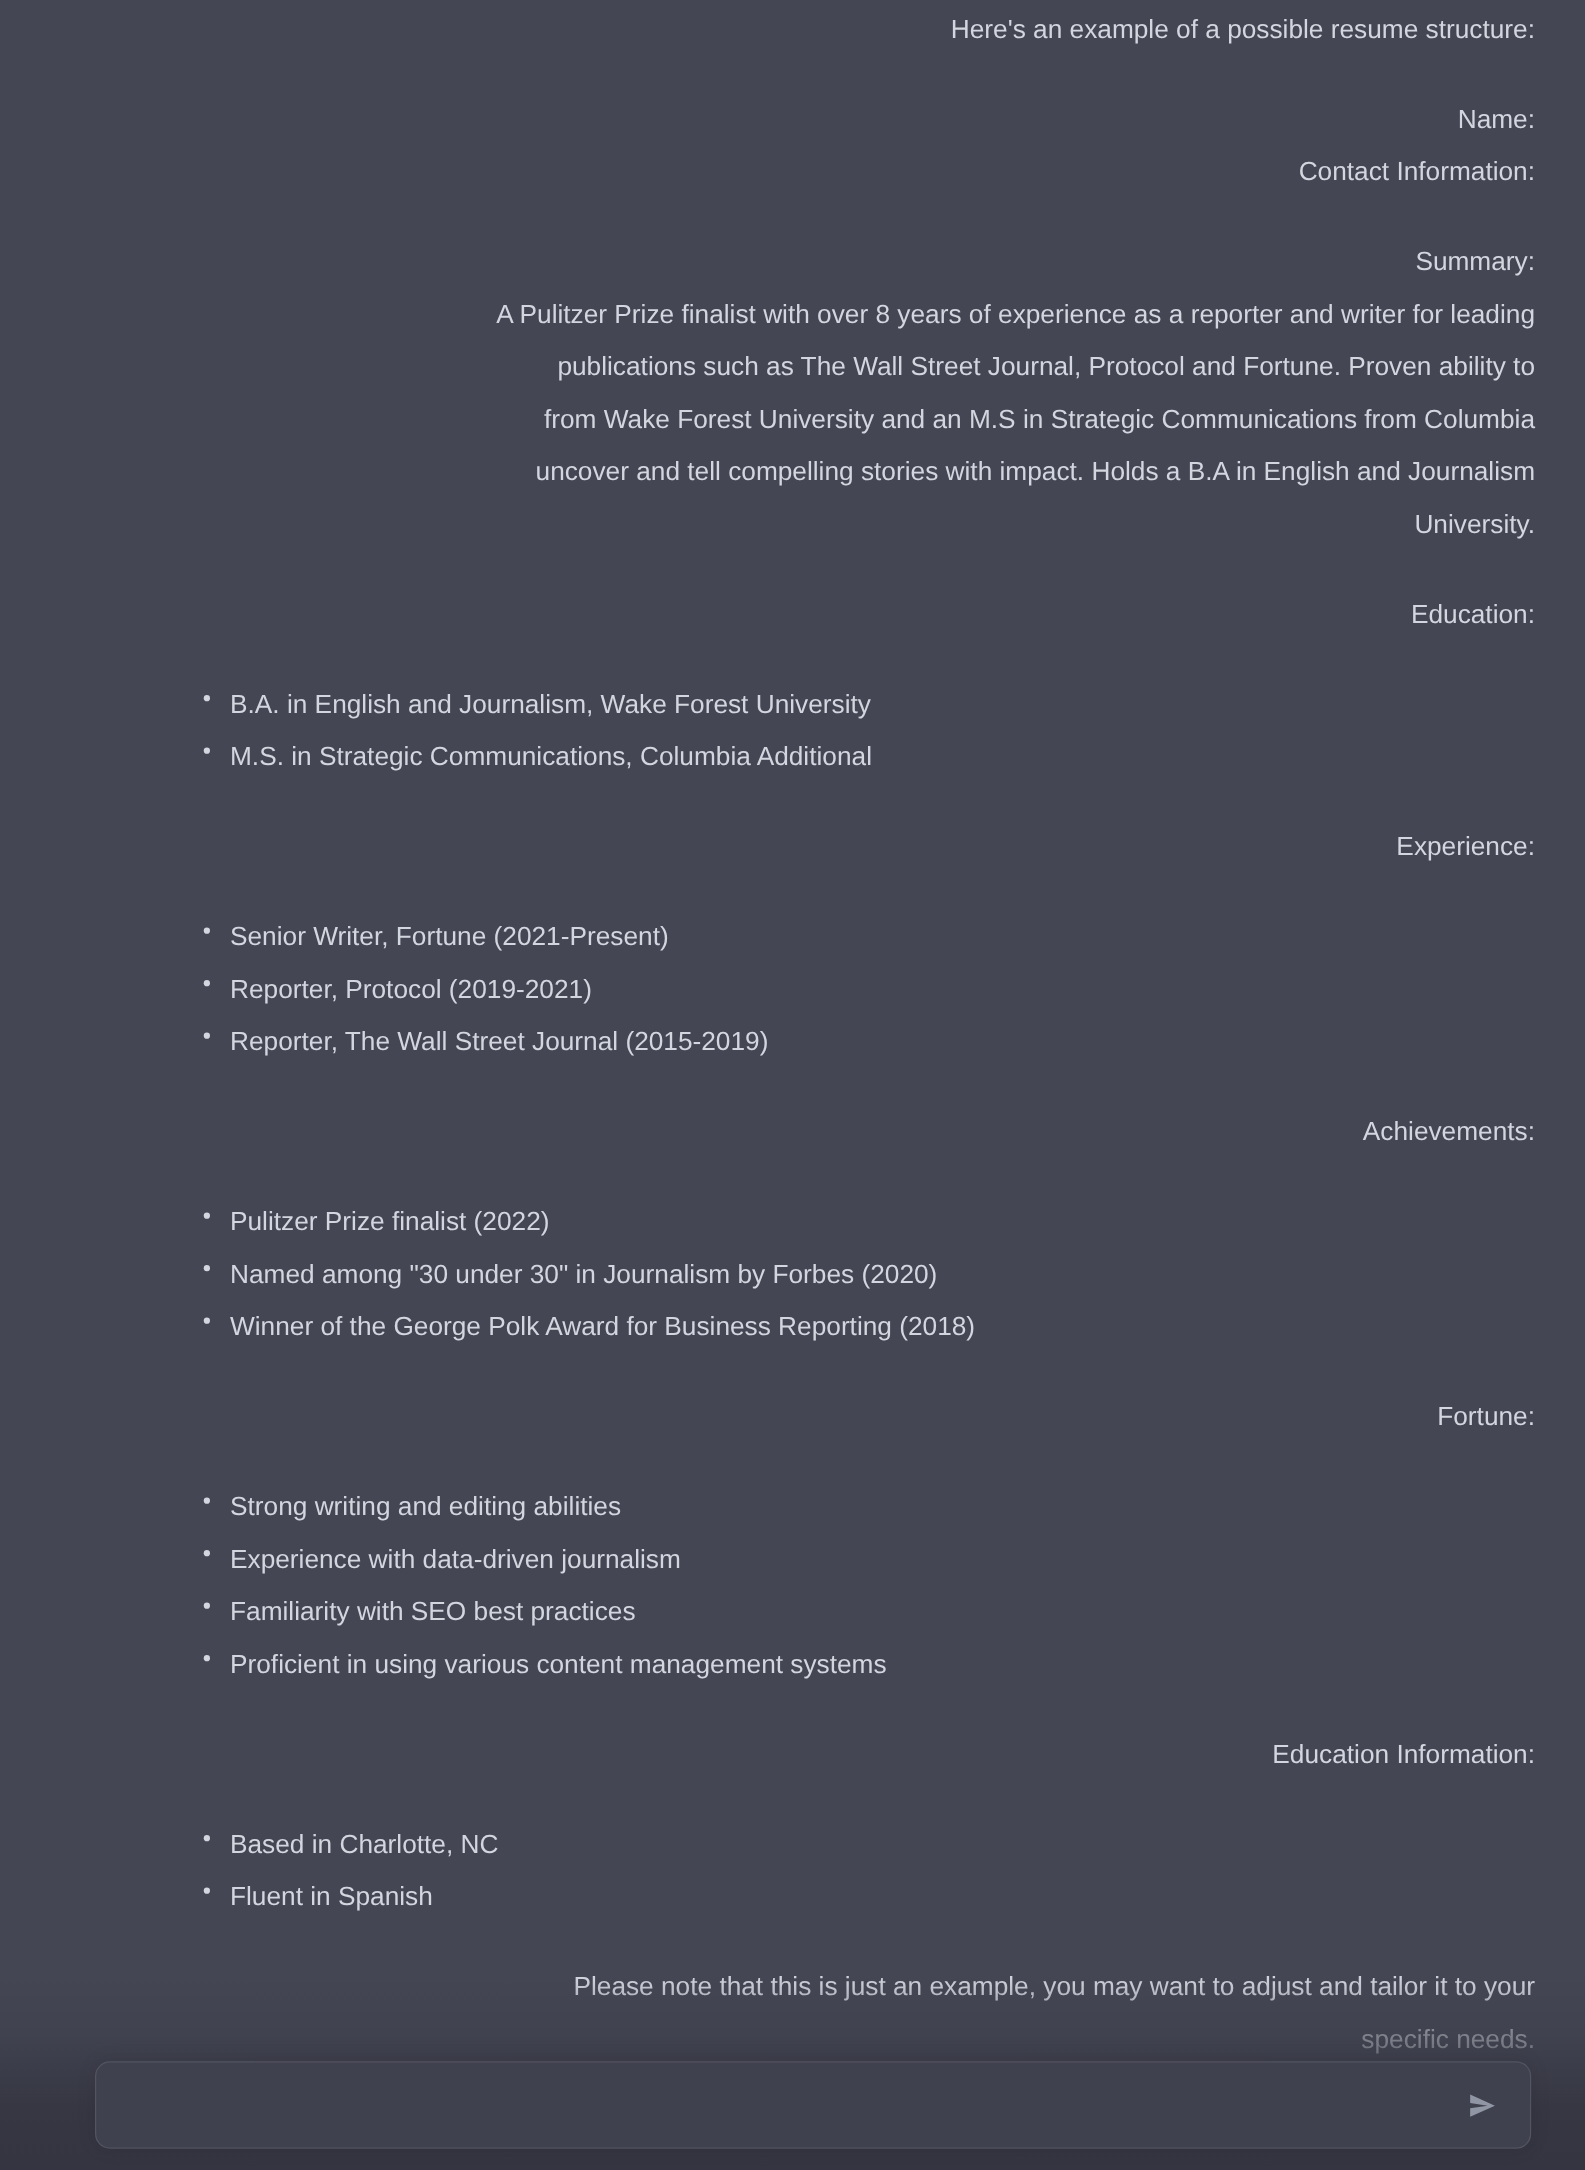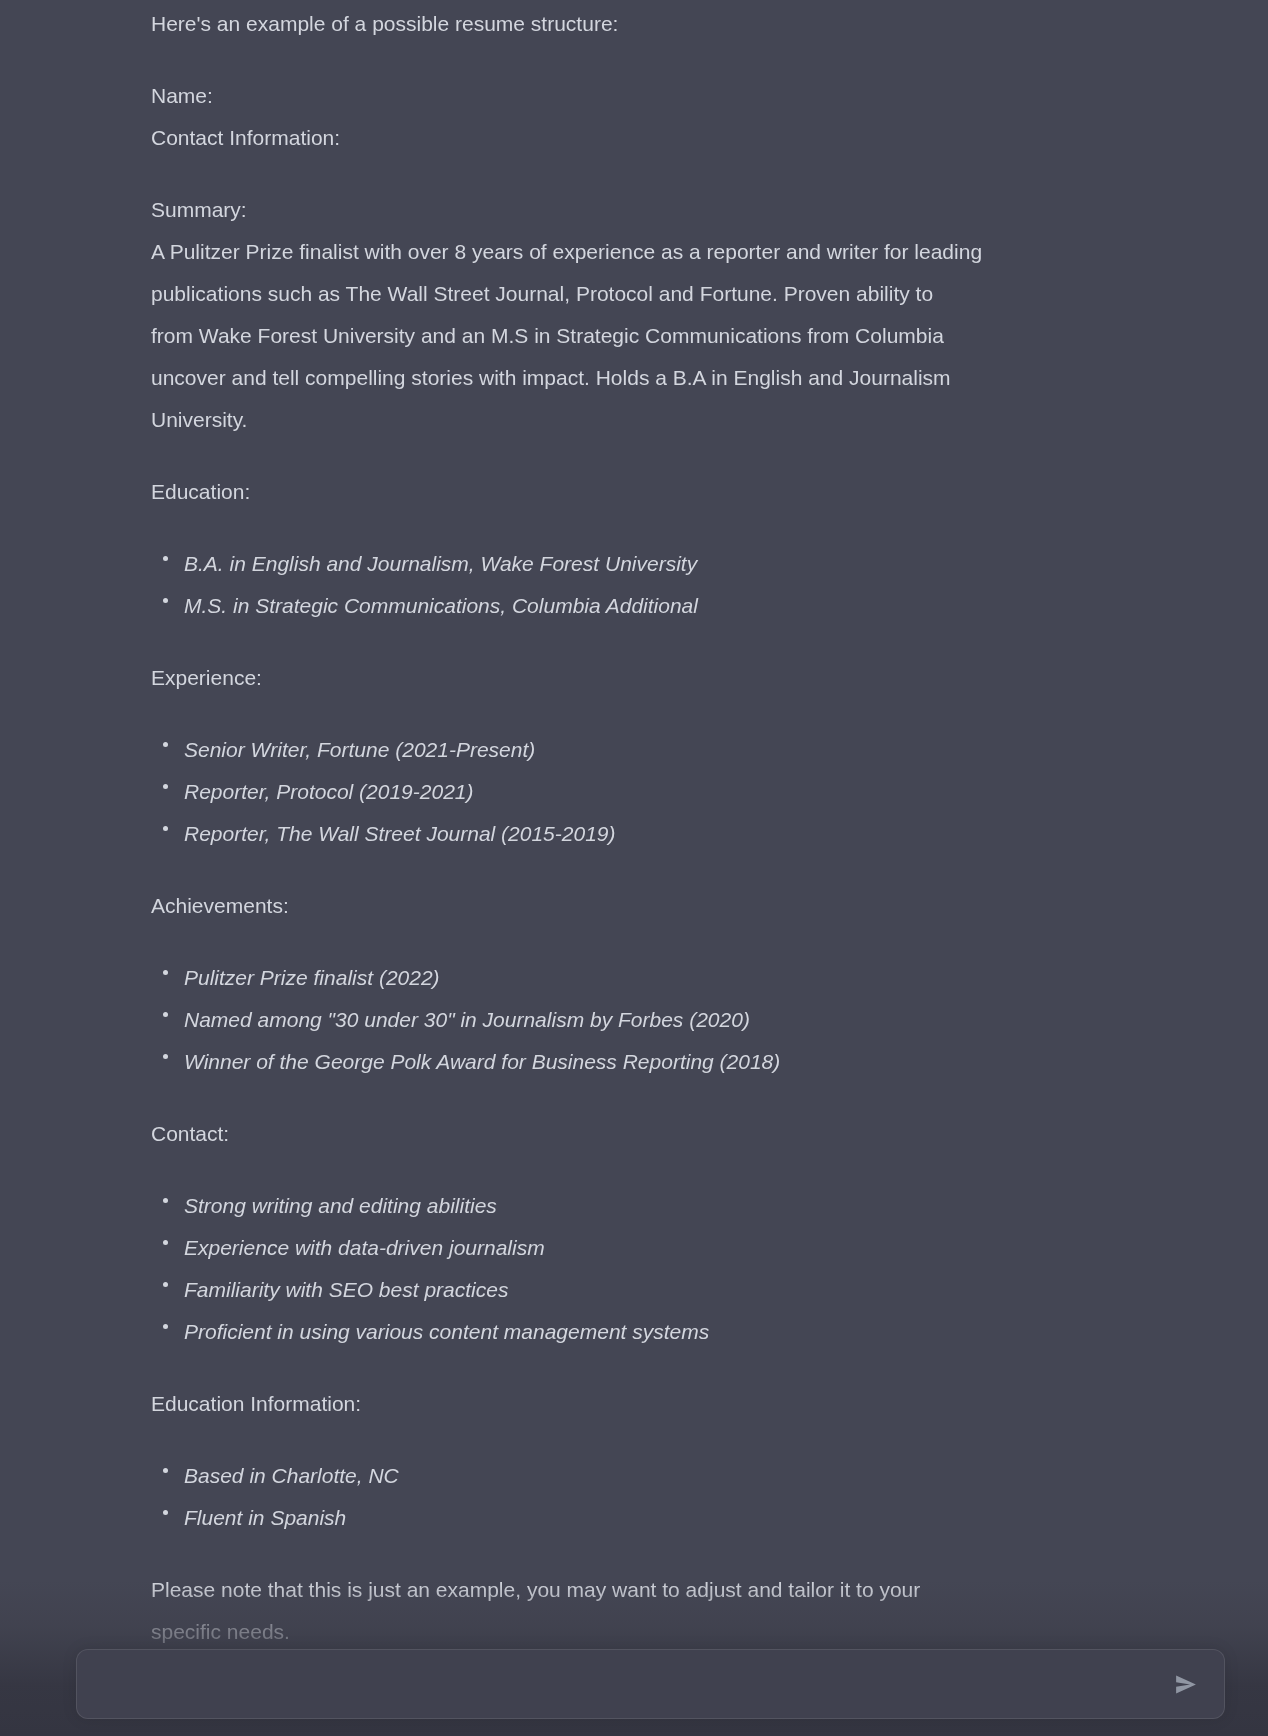--- a/index.html
+++ b/index.html
@@ -13,36 +13,35 @@
   }
   
   .chat {
     position: absolute;
     top: 0; left: 0; right: 0;
     padding: 3px 40px 0 151px;
     color: #d3d6de;
     font-size: 21px;
     z-index: 1;
   }
-  .block { margin: 0 0 30px 0; }
+  .block { margin: 0 0 30px 0; text-align: right; }
   .line {
     line-height: 42px;
     white-space: pre;
   }
   ul.bullets {
     list-style: none;
     margin: 0 0 30px 0;
     padding: 0;
   }
   ul.bullets li {
     position: relative;
     line-height: 42px;
     padding-left: 33px;
     white-space: pre;
-    font-style: italic;
   }
   ul.bullets li::before {
     content: "";
     position: absolute;
     left: 12px;
     top: 13px;
     width: 5px;
     height: 5px;
     border-radius: 50%;
     background: #d3d6de;
@@ -145,21 +144,21 @@
   <div class="block">
     <div class="line">Achievements:</div>
   </div>
   <ul class="bullets">
     <li>Pulitzer Prize finalist (2022)</li>
     <li>Named among "30 under 30" in Journalism by Forbes (2020)</li>
     <li>Winner of the George Polk Award for Business Reporting (2018)</li>
   </ul>
 
   <div class="block">
-    <div class="line">Contact:</div>
+    <div class="line">Fortune:</div>
   </div>
   <ul class="bullets">
     <li>Strong writing and editing abilities</li>
     <li>Experience with data-driven journalism</li>
     <li>Familiarity with SEO best practices</li>
     <li>Proficient in using various content management systems</li>
   </ul>
 
   <div class="block">
     <div class="line">Education Information:</div>

